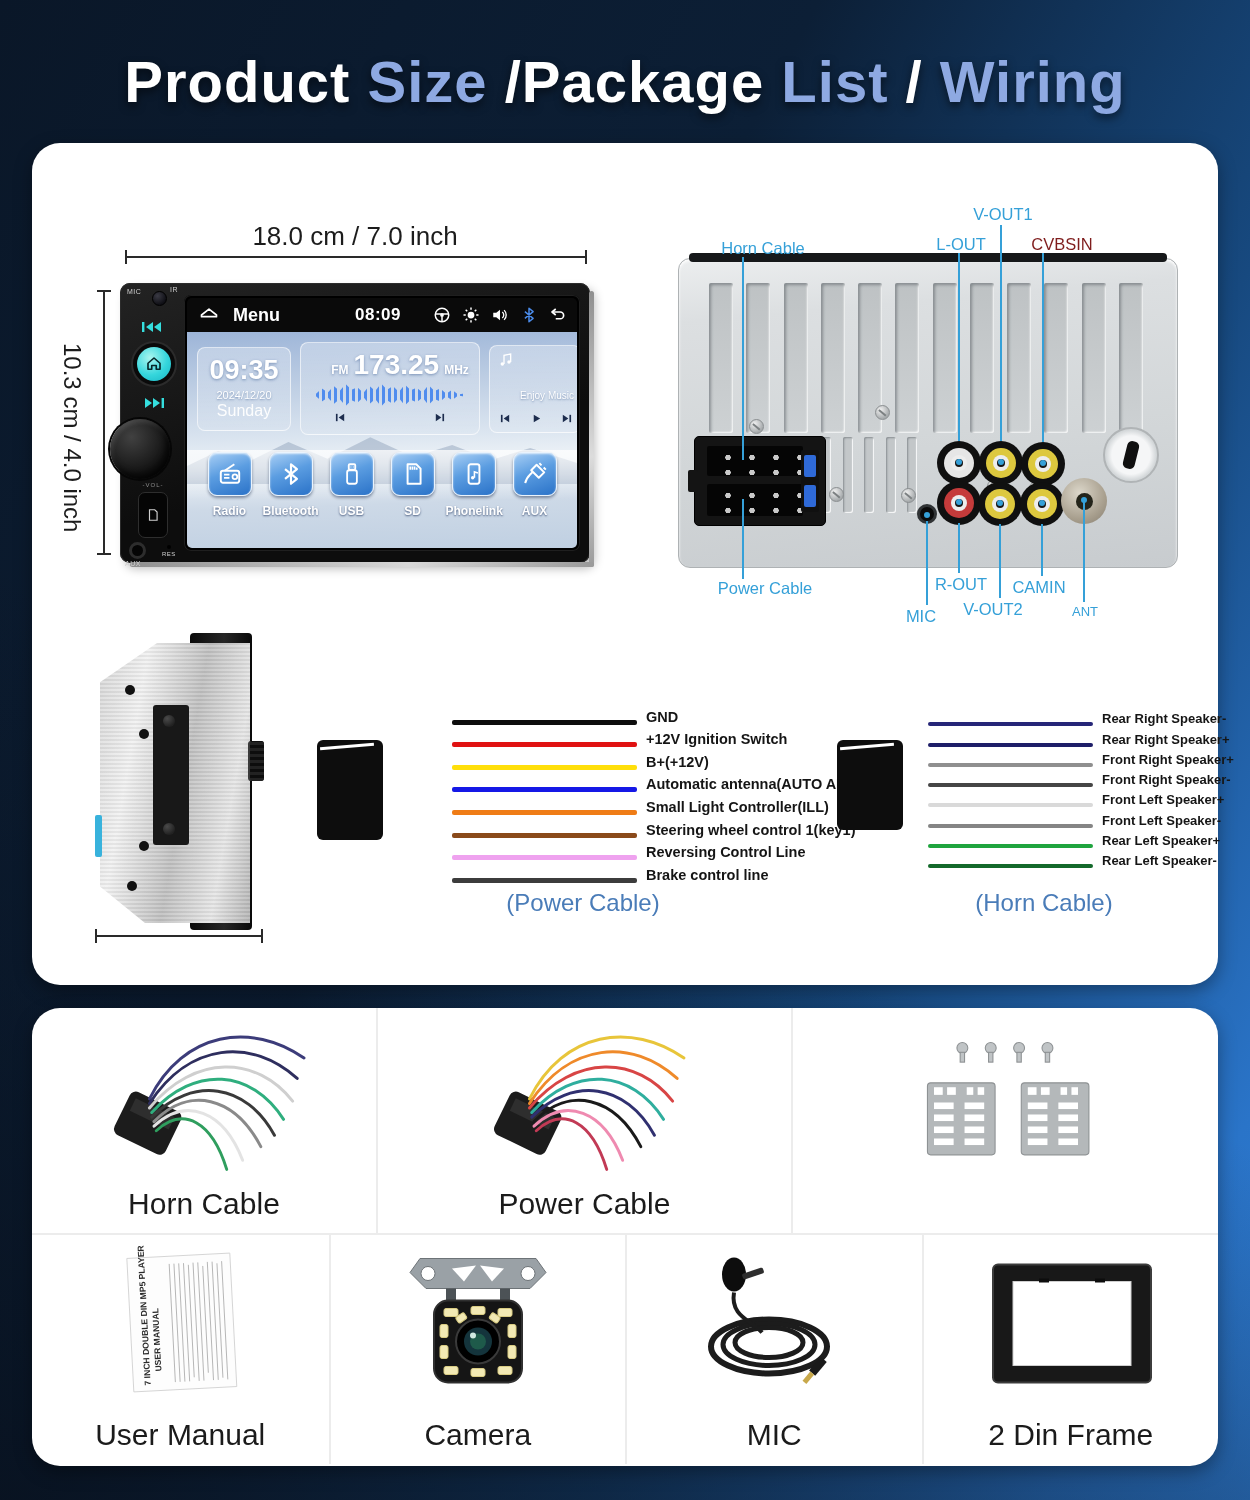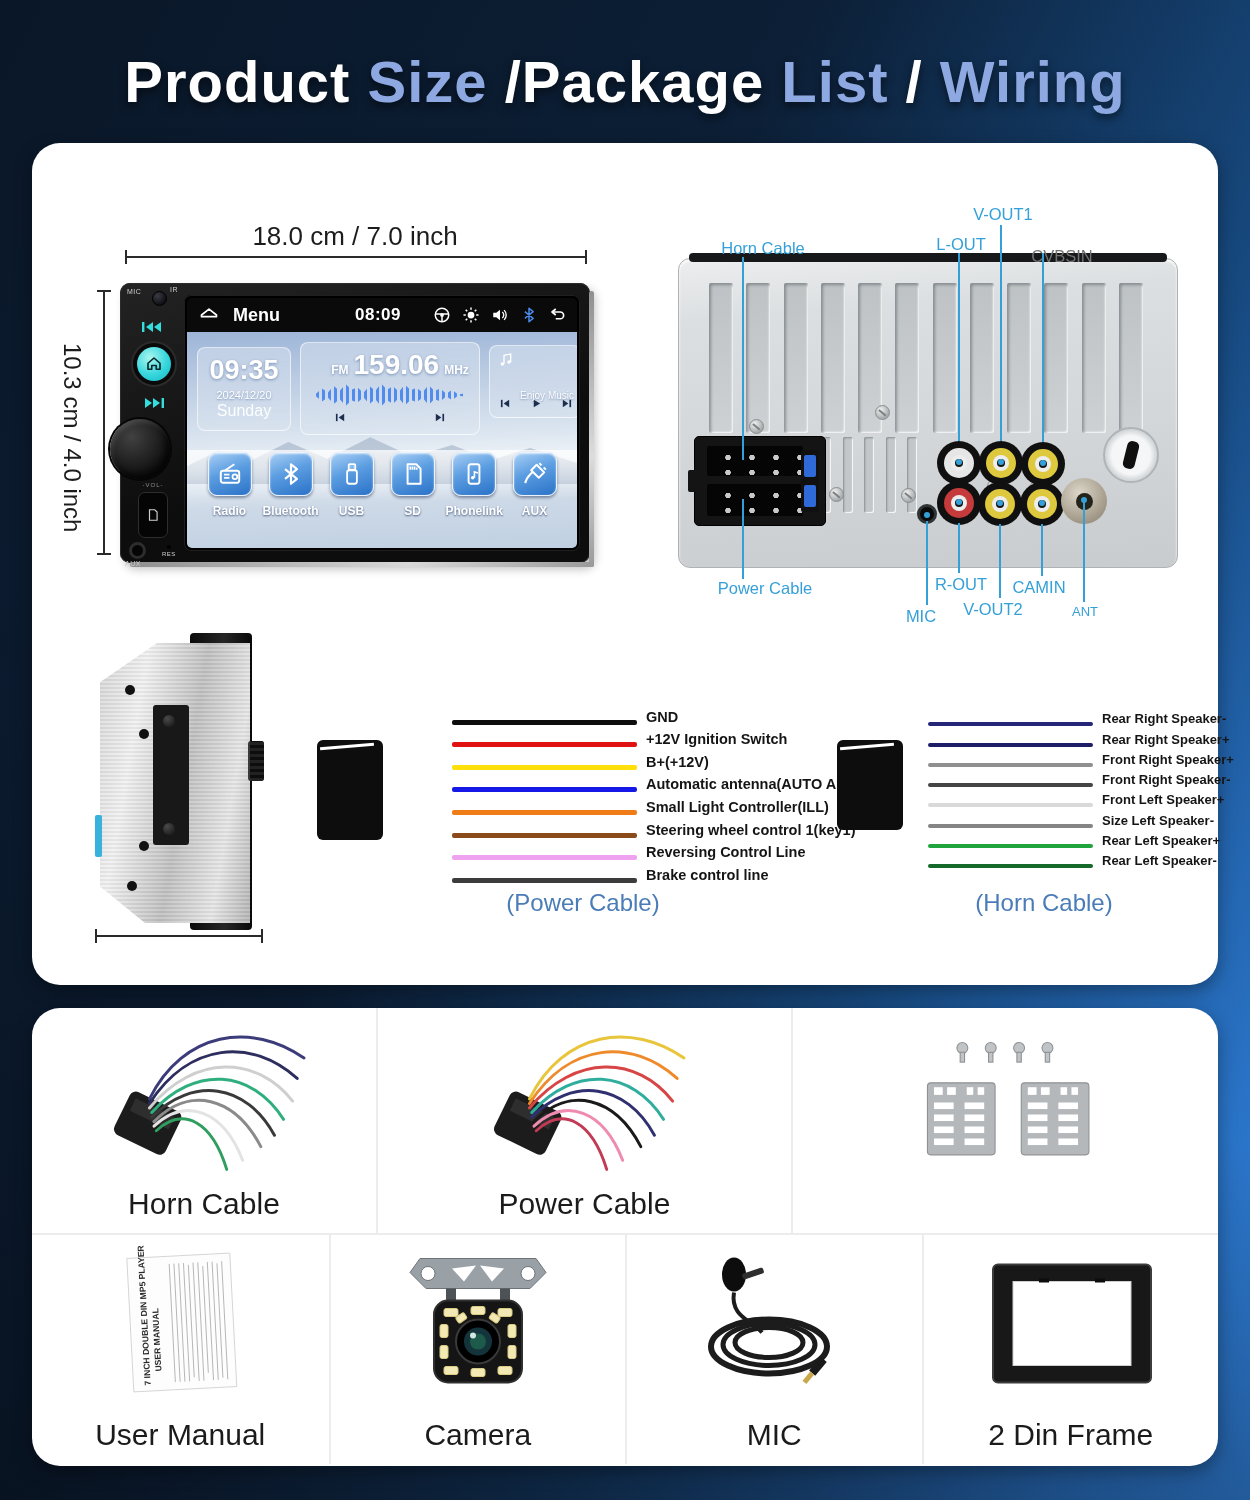--- a/index.html
+++ b/index.html
@@ -83,21 +83,21 @@
   .p-clock .day{ font-size:16px; margin-top:1px; opacity:.95;}
   .p-radio{ left:113px; top:10px; width:180px; height:93px; text-align:center;}
   .freq-row{ display:flex; justify-content:center; align-items:baseline; gap:5px; margin-top:6px;
     text-shadow:0 1px 3px rgba(70,100,150,.6);margin-left:20px;}
   .freq-row .sm{ font-size:12px; font-weight:700; }
   .freq-row .big{ font-size:28px; font-weight:700; }
   .wave{ width:148px; height:26px; margin:1px auto 0; background:repeating-linear-gradient(90deg,#4f8cee 0 3px, transparent 3px 6px);
     clip-path:polygon(0 45%,4% 25%,8% 40%,12% 15%,16% 35%,20% 8%,24% 30%,28% 20%,32% 42%,36% 14%,40% 35%,44% 6%,48% 30%,52% 15%,56% 38%,60% 10%,64% 32%,68% 22%,72% 40%,76% 12%,80% 35%,84% 25%,88% 45%,92% 30%,96% 48%,100% 44%,100% 56%,96% 52%,92% 70%,88% 55%,84% 75%,80% 65%,76% 88%,72% 60%,68% 78%,64% 68%,60% 90%,56% 62%,52% 85%,48% 70%,44% 94%,40% 65%,36% 86%,32% 58%,28% 80%,24% 70%,20% 92%,16% 65%,12% 85%,8% 60%,4% 75%,0 55%); }
   .mctrl{ display:flex; justify-content:space-between; padding:0 34px; margin-top:4px; }
   .mctrl svg, .mctrl2 svg{ width:11px; height:11px; }
-  .p-music{ left:302px; top:13px; width:92px; height:73px; }
+  .p-music{ left:302px; top:13px; width:92px; height:88px; }
   .p-music .note{ position:absolute; left:8px; top:6px; width:16px; height:16px; }
   .p-music .enjoy{ position:absolute; right:6px; top:44px; font-size:10px; text-shadow:0 1px 2px rgba(70,100,150,.6); }
   .mctrl2{ position:absolute; bottom:8px; left:10px; right:8px; display:flex; justify-content:space-between; }
   .apps{ position:absolute; left:0; right:0; top:120px; display:flex; justify-content:space-around; padding:0 12px; }
   .app{ width:56px; text-align:center; }
   .tile{ width:44px; height:44px; margin:0 auto; border-radius:9px; display:grid; place-items:center;
     background:linear-gradient(160deg,#a9cff5 0%,#5b9de1 45%,#2a72c8 100%);
     border:1px solid #e9f3fd; box-shadow:0 2px 3px rgba(15,35,70,.45), inset 0 1px 2px rgba(255,255,255,.7); }
   .tile svg{ width:26px; height:26px; }
   .app .lbl{ font-size:12px; font-weight:700; color:#fff; margin-top:8px; text-shadow:0 1px 2px rgba(40,60,100,.8); }
@@ -266,21 +266,21 @@
 
           <div class="panel p-clock">
             <div class="big">09:35</div>
             <div class="date">2024/12/20</div>
             <div class="day">Sunday</div>
           </div>
 
           <div class="panel p-radio">
             <div class="freq-row">
               <span class="sm">FM</span>
-              <span class="big">159.06</span>
+              <span class="big">173.25</span>
               <span class="sm">MHz</span>
             </div>
             <div class="wave"></div>
             <div class="mctrl">
               <svg viewBox="0 0 12 12">
                   <rect x="1" y="2" width="1.8" height="8" fill="#1d2d4e"></rect>
                   <path d="M10 2 4 6l6 4z" fill="#1d2d4e"></path>
                 </svg>
               <svg viewBox="0 0 12 12">
                   <rect x="9.2" y="2" width="1.8" height="8" fill="#1d2d4e"></rect>
@@ -455,21 +455,21 @@
           </div>
         </div>
       <div class="micjack" style="left:238px; top:245px;"></div>
       <div class="antc">
           <div class="c"></div>
         </div>
     </div>
 
     <span class="callout" style="left: 971px; top: 62px; color: rgb(53, 160, 216);">V-OUT1</span>
     <span class="callout" style="left: 929px; top: 92px; color: rgb(53, 160, 216);">L-OUT</span>
-    <span class="callout" style="left: 1030px; top: 92px; color: #737373; margin-top: 12px;">CVBSIN</span>
+    <span class="callout" style="left: 1030px; top: 92px; color: #7f1d1d;">CVBSIN</span>
     <span class="callout" style="left: 731px; top: 96px; color: rgb(53, 160, 216);">Horn Cable</span>
     <span class="callout" style="left: 733px; top: 436px; color: rgb(53, 160, 216);">Power Cable</span>
     <span class="callout" style="left: 889px; top: 464px; color: rgb(53, 160, 216);">MIC</span>
     <span class="callout" style="left: 929px; top: 432px; color: rgb(53, 160, 216);">R-OUT</span>
     <span class="callout" style="left: 961px; top: 457px; color: rgb(53, 160, 216);">V-OUT2</span>
     <span class="callout" style="left: 1007px; top: 435px; color: rgb(53, 160, 216);">CAMIN</span>
     <span class="callout" style="left: 1053px; top: 461px; font-size: 13px; color: rgb(53, 160, 216);">ANT</span>
 
     <div class="cline" style="left: 926px; top: 110px; height: 188px; background-color: rgb(53, 160, 216);"></div>
     <div class="cline" style="left: 968px; top: 82px; height: 216px; background-color: rgb(53, 160, 216);"></div>
@@ -558,21 +558,21 @@
       <div class="wire-row">
           <span class="wline" style="background-color: rgb(69, 69, 69);"></span>
           <span class="wlabel">Front Right Speaker-</span>
         </div>
       <div class="wire-row">
           <span class="wline" style="background-color: rgb(217, 217, 217);"></span>
           <span class="wlabel">Front Left Speaker+</span>
         </div>
       <div class="wire-row">
           <span class="wline" style="background-color: rgb(133, 133, 133);"></span>
-          <span class="wlabel">Size Left Speaker-</span>
+          <span class="wlabel">Front Left Speaker-</span>
         </div>
       <div class="wire-row">
           <span class="wline" style="background-color: rgb(31, 164, 62);"></span>
           <span class="wlabel">Rear Left Speaker+</span>
         </div>
       <div class="wire-row">
           <span class="wline" style="background-color: rgb(20, 105, 43);"></span>
           <span class="wlabel">Rear Left Speaker-</span>
         </div>
     </div>

